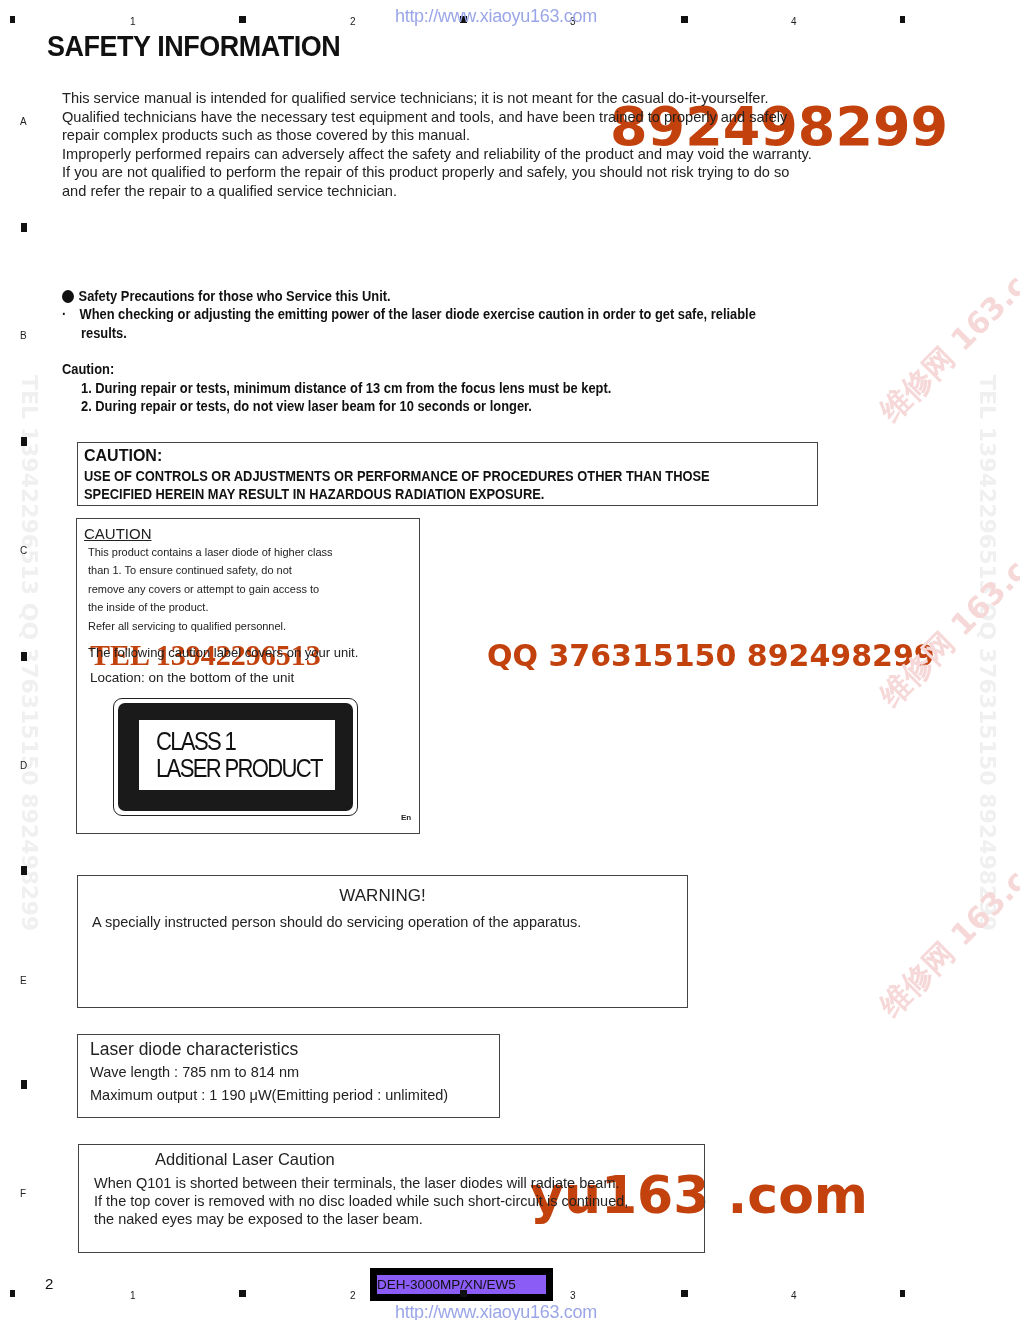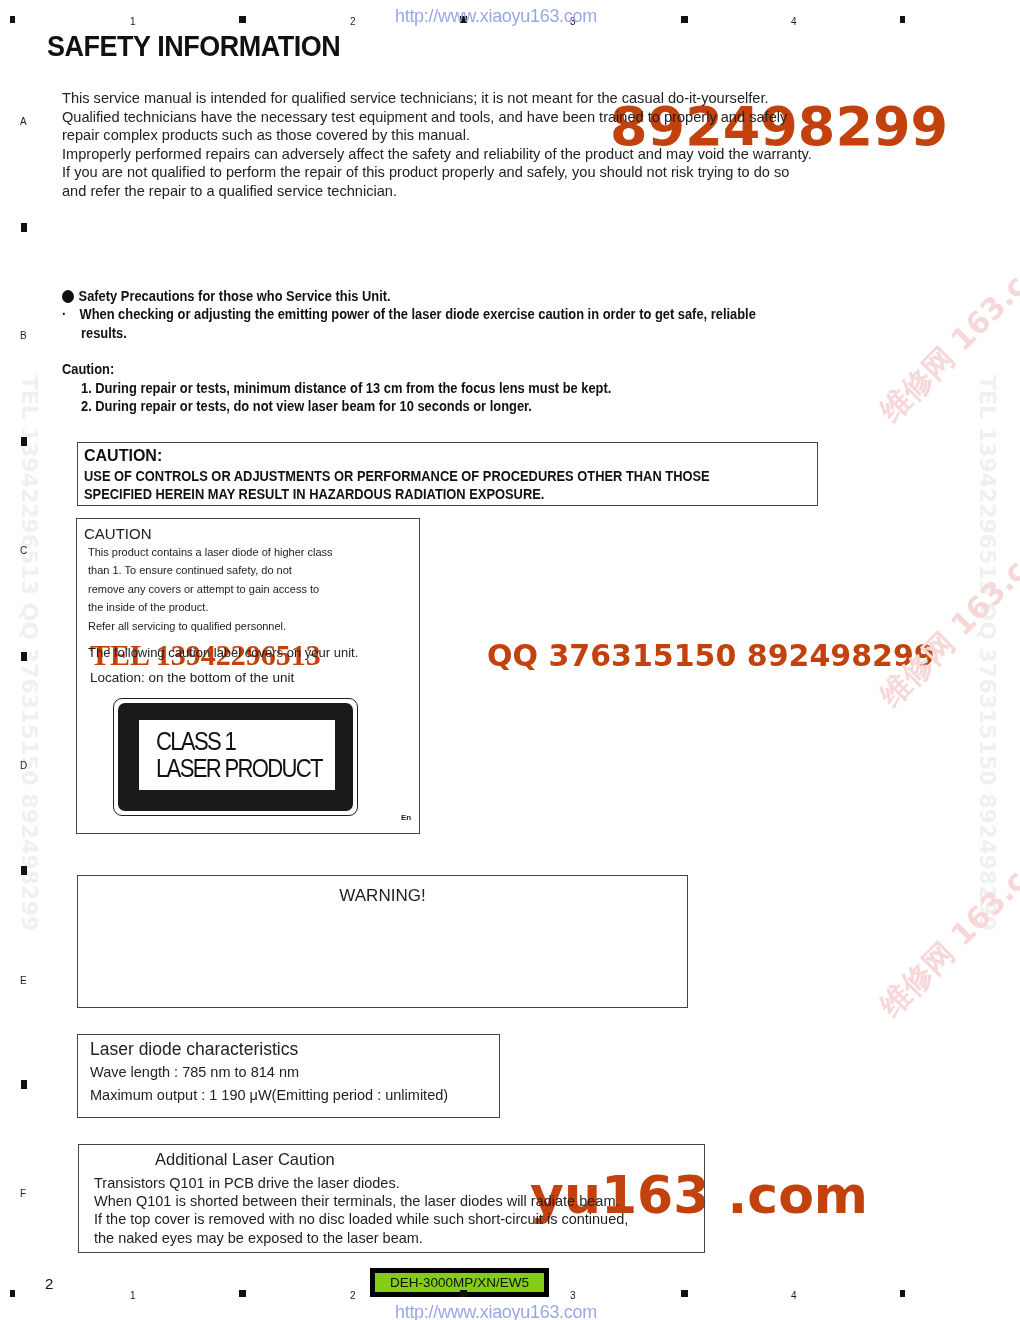--- a/index.html
+++ b/index.html
@@ -40,21 +40,21 @@
     .warn-title { position:absolute; left:0; right:0; top:10px; text-align:center; font-size:17px; color:#222; }
     .warn-body { position:absolute; left:14px; top:37px; font-size:14.5px; line-height:18.3px; color:#222; white-space:nowrap; }
 
     .diode-title { position:absolute; left:12px; top:4px; font-size:17.5px; color:#222; white-space:nowrap; }
     .diode-line { position:absolute; left:12px; font-size:14.5px; color:#222; white-space:nowrap; }
 
     .add-title { position:absolute; left:76px; top:5px; font-size:16.5px; color:#222; white-space:nowrap; }
     .add-body { position:absolute; left:15px; top:29px; font-size:14.5px; line-height:18.2px; color:#222; white-space:nowrap; }
 
     .page-num { position:absolute; left:45px; top:1275px; font-size:15px; color:#111; }
-    .model-box { position:absolute; left:370px; top:1268px; width:169px; height:19px; background:#84cc16; border:5px solid #000000; font-size:13.5px; text-align:center; line-height:19px; color:#111; }
+    .model-box { position:absolute; left:370px; top:1268px; width:169px; height:19px; background:#8b5cf6; border:7px solid #000000; font-size:13.5px; text-align:left; line-height:19px; color:#111; }
   </style>
 </head>
 <body>
 
 <div class="wm" style="left:610px; top:95px; font-size:54px;">892498299</div>
 <div class="wm" style="left:487px; top:638px; font-size:30px;">QQ 376315150 892498299</div>
 <div class="wm" style="left:90px; top:638px; font-size:30px;font-family:Liberation Serif, serif;">TEL 13942296513</div>
 <div class="wm-vert" style="left:42px; top:375px;">TEL 13942296513 QQ 376315150 892498299</div>
 <div class="wm-vert" style="left:1000px; top:375px;">TEL 13942296513 QQ 376315150 892498299</div>
 <div class="wm-stamp" style="left:850px; top:310px;">维修网 163.com</div>
@@ -108,21 +108,21 @@
 <div class="prec" style="top:380px; left:81px;">1.  During repair or tests, minimum distance of 13 cm from the focus lens must be kept.</div>
 <div class="prec" style="top:398px; left:81px;">2.  During repair or tests, do not view laser beam for 10 seconds or longer.</div>
 
 <div class="box" style="left:77px; top:442px; width:739px; height:62px;">
   <div class="cap1-head abs" style="left:6px; top:4px;">CAUTION:</div>
   <div class="cap1-body abs" style="left:6px; top:24px;">USE OF CONTROLS OR ADJUSTMENTS OR PERFORMANCE OF PROCEDURES OTHER THAN THOSE</div>
   <div class="cap1-body abs" style="left:6px; top:42px;">SPECIFIED HEREIN MAY RESULT IN HAZARDOUS RADIATION EXPOSURE.</div>
 </div>
 
 <div class="box" style="left:76px; top:518px; width:342px; height:314px;">
-  <div class="cap2 abs" style="left:7px; top:6px; font-size:15px;">CAUTION</div>
+  <div class="cap2 abs" style="left:7px; top:6px; font-size:15px;text-decoration:underline;">CAUTION</div>
   <div class="cap2 abs" style="left:11px; top:24px;">This product contains a laser diode of higher class</div>
   <div class="cap2 abs" style="left:11px; top:42px;">than 1. To ensure continued safety, do not</div>
   <div class="cap2 abs" style="left:11px; top:61px;">remove any covers or attempt to gain access to</div>
   <div class="cap2 abs" style="left:11px; top:79px;">the inside of the product.</div>
   <div class="cap2 abs" style="left:11px; top:98px;">Refer all servicing to qualified personnel.</div>
   <div class="cap2 abs" style="left:11px; top:125px; font-size:13px;">The following caution label covers on your unit.</div>
   <div class="cap2 abs" style="left:13px; top:150px; font-size:13.5px;">Location: on the bottom of the unit</div>
   <div class="cap2 abs" style="left:324px; top:290px; font-size:8px; font-weight:bold;">En</div>
 </div>
 
@@ -131,33 +131,33 @@
     <div class="label-white">
       <div class="label-text" style="top:6px;">CLASS 1</div>
       <div class="label-text" style="top:33px;">LASER PRODUCT</div>
     </div>
   </div>
 </div>
 
 <div class="box" style="left:77px; top:875px; width:609px; height:131px;">
   <div class="warn-title">WARNING!</div>
   <div class="warn-body">
+    <div>A specially instructed person should do servicing operation of the apparatus.</div>
   </div>
 </div>
 
 <div class="box" style="left:77px; top:1034px; width:421px; height:82px;">
   <div class="diode-title">Laser diode characteristics</div>
   <div class="diode-line" style="top:29px;">Wave length : 785 nm to 814 nm</div>
   <div class="diode-line" style="top:52px;">Maximum output : 1 190 μW(Emitting period : unlimited)</div>
 </div>
 
 <div class="box" style="left:78px; top:1144px; width:625px; height:107px;">
   <div class="add-title">Additional Laser Caution</div>
   <div class="add-body">
-    <div>Transistors Q101 in PCB drive the laser diodes.</div>
     <div>When Q101 is shorted between their terminals, the laser diodes will radiate beam.</div>
     <div>If the top cover is removed with no disc loaded while such short-circuit is continued,</div>
     <div>the naked eyes may be exposed to the laser beam.</div>
   </div>
 </div>
 
 <div class="page-num">2</div>
 <div class="model-box">DEH-3000MP/XN/EW5</div>
 
 <div class="zone-sq" style="left:10px; top:1290px; width:5px;"></div>

